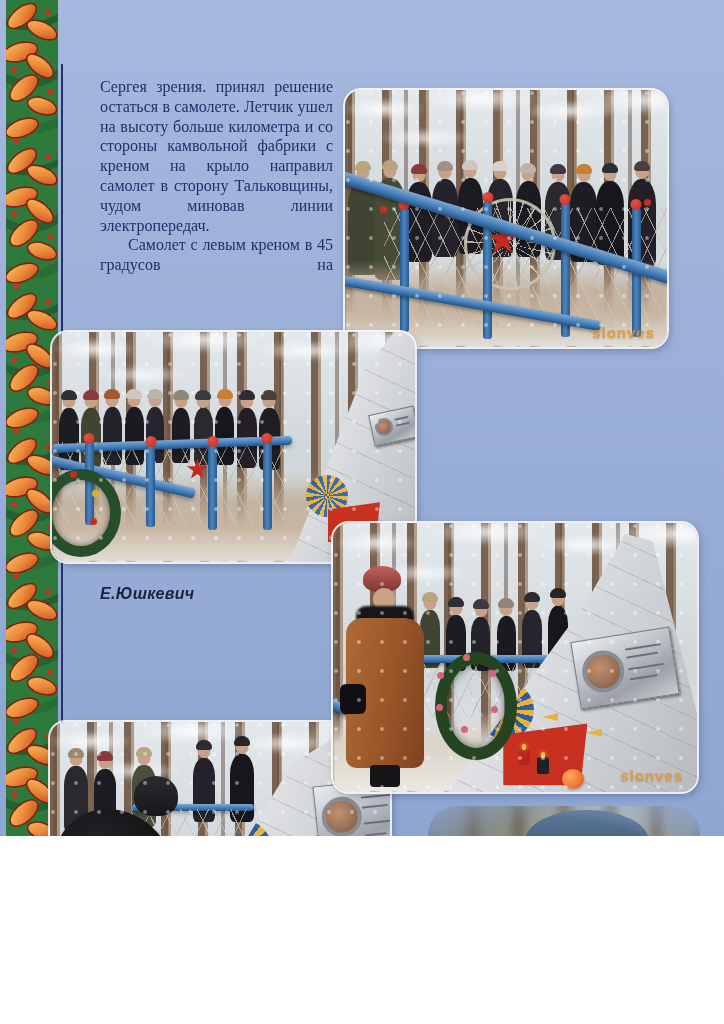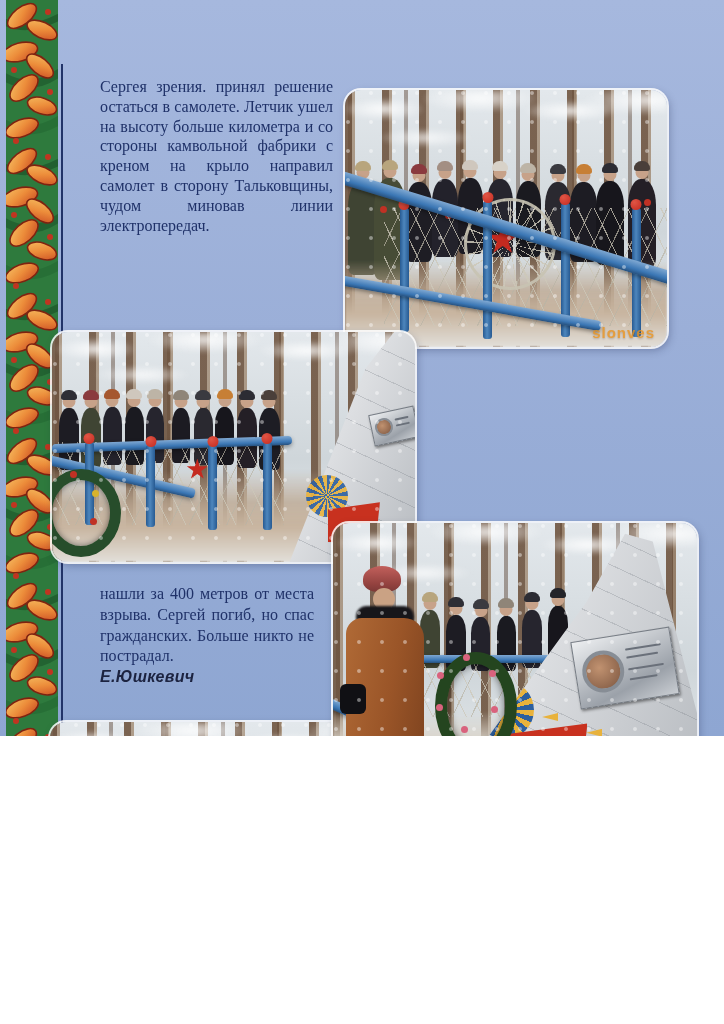--- a/index.html
+++ b/index.html
@@ -1,16 +1,16 @@
 <!DOCTYPE html>
 <html lang="ru" style="--page_bg_top: #a6b8de; --page_bg_mid: #9bafd8; --page_bg_bottom: #8ea6d2; --body_text: #1f3168; --signature_text: #1c2340; --border_line: #223468; --fence_blue: #3a76b4; --star_red: #c42a20; --flag_red: #c8311f; --flower_red: #c03124; --roundel_yellow: #e8b23c; --roundel_blue: #2d5f9e; --watermark_orange: #e8921e; --floral_green: #2e7a3d; --floral_orange: #ec8c3a;"><head>
 <meta charset="utf-8">
 <style>
   html,body{margin:0;padding:0;}
-  .page{position:relative;width:724px;height:736px;overflow:hidden;
+  .page{position:relative;width:724px;height:836px;overflow:hidden;
     background:linear-gradient(180deg,var(--page_bg_top,#a6b8de) 0%,var(--page_bg_mid,#9bafd8) 45%,var(--page_bg_bottom,#8ea6d2) 100%);
     font-family:"Liberation Serif",serif;}
 
   
   .floral{position:absolute;left:6px;top:0;width:52px;height:1014px;}
   .navy-line{position:absolute;left:61px;top:64px;width:2px;height:949px;background:var(--border_line,#223468);}
   .navy-cap{position:absolute;left:0px;top:1019px;width:58px;height:5px;background:var(--border_line,#223468);}
 
   
   .tb{position:absolute;color:var(--body_text,#1f3168);text-align:justify;}
@@ -196,20 +196,21 @@
           <circle cx="10" cy="141" r="3" fill="#c03420"></circle>
       </pattern>
     </defs>
     <rect width="52" height="1014" fill="url(#flb)"></rect>
   </svg>
   <div class="navy-line"></div>
   <div class="navy-cap"></div>
 
   <section class="tb tb1">
     <p class="p1">Сергея зрения. принял решение остаться в самолете. Летчик ушел на высоту больше километра и со стороны камвольной фабрики с креном на крыло направил самолет в сторону Тальковщины, чудом миновав линии электропередач.</p>
+    <p class="p2">Самолет с левым креном в 45 градусов на</p>
   </section>
 
   <figure class="photo ph1" style="margin:0">
     <div class="forest"></div>
     <div class="canopy"></div>
     <div class="crowd">
       <i class="pr" style="left:1%;bottom:28%;width:30px;height:96px;--c:#3f4433;--hat:#b8a57d"></i>
       <i class="pr" style="left:9%;bottom:26%;width:32px;height:102px;--c:#474c36;--hat:#b8a57d"></i>
       <i class="pr" style="left:19%;bottom:33%;width:26px;height:80px;--c:#1e1d24;--hat:#8a3a3e"></i>
       <i class="pr" style="left:27%;bottom:35%;width:26px;height:78px;--c:#23222b;--hat:#a38f83"></i>
@@ -276,21 +277,20 @@
       <span class="dot" style="left:18px;top:-9px"></span>
       <span class="dot" style="left:40px;top:10px;background:#d8b32c"></span>
 
       <span class="dot" style="left:38px;top:38px"></span>
     </div>
     <div class="flakes"></div>
   </figure>
 
 
   <section class="tb tb3">
-    <p>нашли за 400 метров от места взрыва. Сергей погиб, но спас гражданских. Больше никто не пострадал.</p>
     <p class="signature">Е.Юшкевич</p>
   </section>
 
   <figure class="photo ph3" style="margin:0">
     <div class="forest"></div>
     <div class="canopy"></div>
     <div class="crowd">
       <i class="pr" style="left:24%;bottom:46%;width:20px;height:58px;--c:#3f4433;--hat:#b8a57d"></i>
       <i class="pr" style="left:31%;bottom:45%;width:20px;height:56px;--c:#1d1c23;--hat:#2e2e35"></i>
       <i class="pr" style="left:38%;bottom:45%;width:19px;height:54px;--c:#23222b;--hat:#3a3a40"></i>

